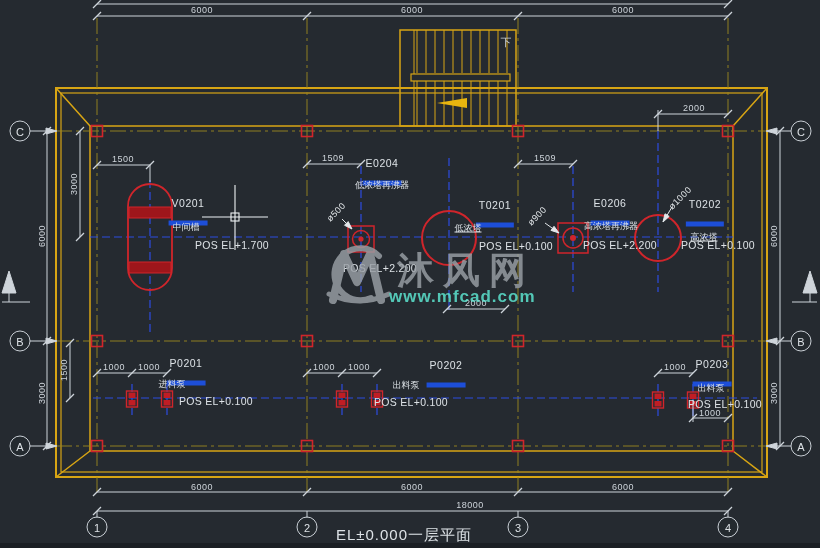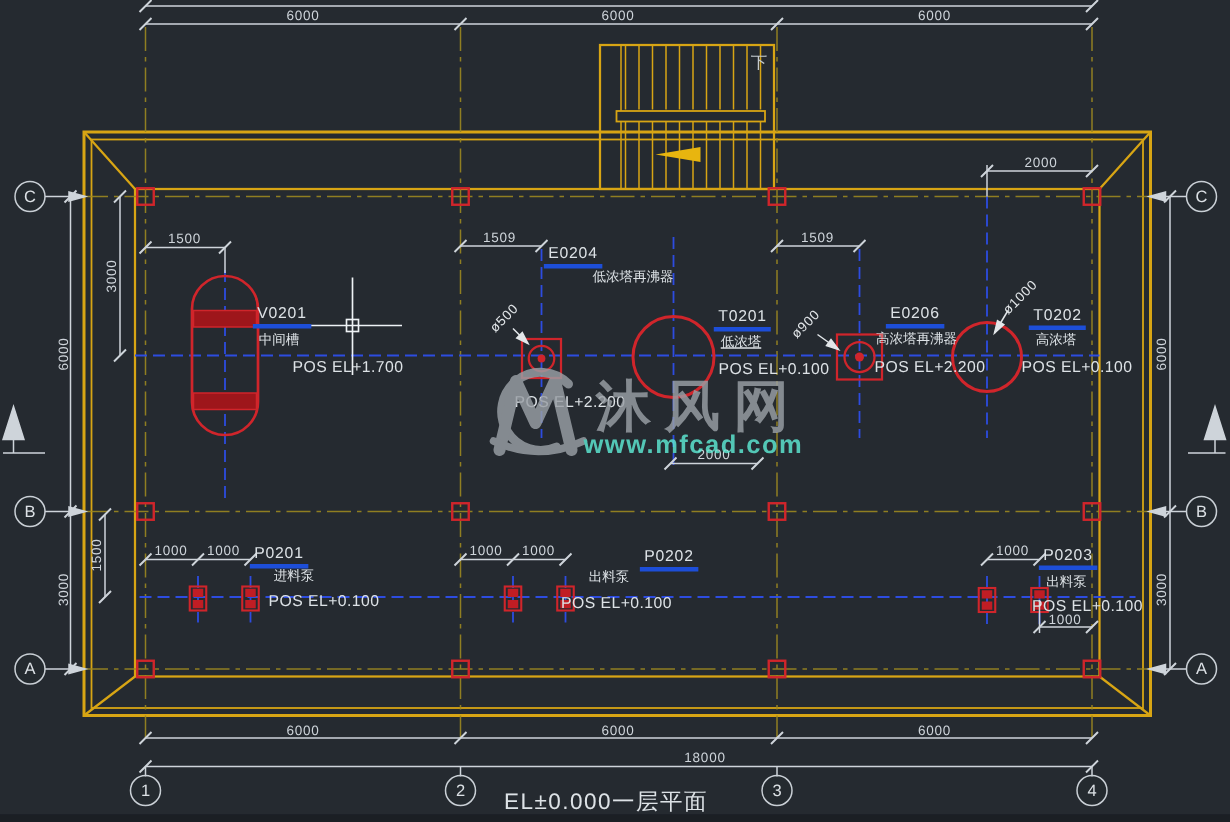--- a/index.html
+++ b/index.html
@@ -4,21 +4,21 @@
 <style>
   html,body{margin:0;padding:0;background:#1b1f24;}
   #canvas{position:relative;width:820px;height:543px;background:#252a30;overflow:hidden;
           font-family:"Liberation Sans",sans-serif;}
   #linework{position:absolute;left:0;top:0;z-index:1;}
   #labels{position:absolute;left:0;top:0;width:820px;height:548px;z-index:2;}
   .lbl{position:absolute;transform:translate(-50%,-50%);font:9px "Liberation Sans",sans-serif;
        color:#ced4da;white-space:nowrap;letter-spacing:.5px;}
   .r90{transform:translate(-50%,-50%) rotate(-90deg);}
   .r45{transform:translate(-50%,-50%) rotate(-45deg);font-size:9px;color:#e3e7ea;}
-  .tag{font-size:10.5px;color:#dde2e6;border-bottom:3px solid #1d4ed8;padding:0 3px 1px;}
+  .tag{font-size:10.5px;color:#dde2e6;border-bottom:5px solid #1d4ed8;padding:0 3px 12px;}
   .cjk{font-size:9px;color:#dde2e6;letter-spacing:0;}
   .pos{font-size:10.5px;color:#dde2e6;letter-spacing:.3px;}
   .bubble{position:absolute;width:19px;height:19px;border:1px solid #c9cfd5;border-radius:50%;
           color:#dce1e5;font:11px "Liberation Sans",sans-serif;display:flex;align-items:center;
           justify-content:center;transform:translate(-50%,-50%);background:rgba(37,42,48,.55);}
   #title{position:absolute;left:404px;top:535px;transform:translate(-50%,-50%);z-index:2;
          font-size:15px;letter-spacing:1px;color:#dde2e6;white-space:nowrap;}
   #down-label{position:absolute;left:506px;top:42px;transform:translate(-50%,-50%);z-index:2;
          font-size:11px;color:#c3c9ce;}
   #watermark{position:absolute;left:325px;top:240px;width:280px;height:70px;z-index:6;opacity:.82;}
@@ -202,33 +202,33 @@
       <span class="lbl" style="left: 359px; top: 367px;">1000</span>
       <span class="lbl" style="left: 675px; top: 367px;">1000</span>
       <span class="lbl" style="left: 710px; top: 413px;">1000</span>
       <span class="lbl r45" style="left: 336px; top: 212px;">ø500</span>
       <span class="lbl r45" style="left: 537px; top: 216px;">ø900</span>
       <span class="lbl r45" style="left: 680px; top: 198px;">ø1000</span>
       <span class="lbl tag" style="left: 188px; top: 211px;">V0201</span>
       <span class="lbl cjk" style="left: 186px; top: 227px;">中间槽</span>
       <span class="lbl pos" style="left: 212px; top: 245px; margin-left: 20px;">POS EL+1.700</span>
       <span class="lbl tag" style="left: 382px; top: 171px;">E0204</span>
-      <span class="lbl cjk" style="left: 382px; top: 185px; margin-left: 40px;">低浓塔再沸器</span>
+      <span class="lbl cjk" style="left: 382px; top: 185px;">低浓塔再沸器</span>
       <span class="lbl pos" style="left: 380px; top: 268px;">POS EL+2.200</span>
       <span class="lbl tag" style="left: 495px; top: 213px; text-align: right;">T0201</span>
-      <span class="lbl cjk" style="left: 494px; top: 228px; text-decoration: underline;">低浓塔</span>
+      <span class="lbl cjk" style="left: 468px; top: 228px; text-decoration: underline;">低浓塔</span>
       <span class="lbl pos" style="left: 516px; top: 246px;">POS EL+0.100</span>
       <span class="lbl tag" style="left: 610px; top: 211px;">E0206</span>
       <span class="lbl cjk" style="left: 611px; top: 226px;">高浓塔再沸器</span>
       <span class="lbl pos" style="left: 620px; top: 245px;">POS EL+2.200</span>
       <span class="lbl tag" style="left: 705px; top: 212px;">T0202</span>
-      <span class="lbl cjk" style="left: 704px; top: 227px;">高浓塔</span>
+      <span class="lbl cjk" style="left: 704px; top: 237px; text-decoration: underline;">高浓塔</span>
       <span class="lbl pos" style="left: 718px; top: 245px;">POS EL+0.100</span>
       <span class="lbl tag" style="left: 186px; top: 371px;">P0201</span>
-      <span class="lbl cjk" style="left: 196px; top: 384px;">进料泵</span>
+      <span class="lbl cjk" style="left: 172px; top: 384px;">进料泵</span>
       <span class="lbl pos" style="left: 216px; top: 401px;">POS EL+0.100</span>
       <span class="lbl tag" style="left: 409px; top: 373px; margin-left: 37px;">P0202</span>
       <span class="lbl cjk" style="left: 406px; top: 385px;">出料泵</span>
       <span class="lbl pos" style="left: 411px; top: 402px;">POS EL+0.100</span>
       <span class="lbl tag" style="left: 712px; top: 372px;">P0203</span>
       <span class="lbl cjk" style="left: 711px; top: 388px;">出料泵</span>
       <span class="lbl pos" style="left: 725px; top: 404px;">POS EL+0.100</span>
       <span class="bubble" style="left: 20px; top: 131px;">C</span>
       <span class="bubble" style="left: 801px; top: 131px;">C</span>
       <span class="bubble" style="left: 20px; top: 341px;">B</span>

